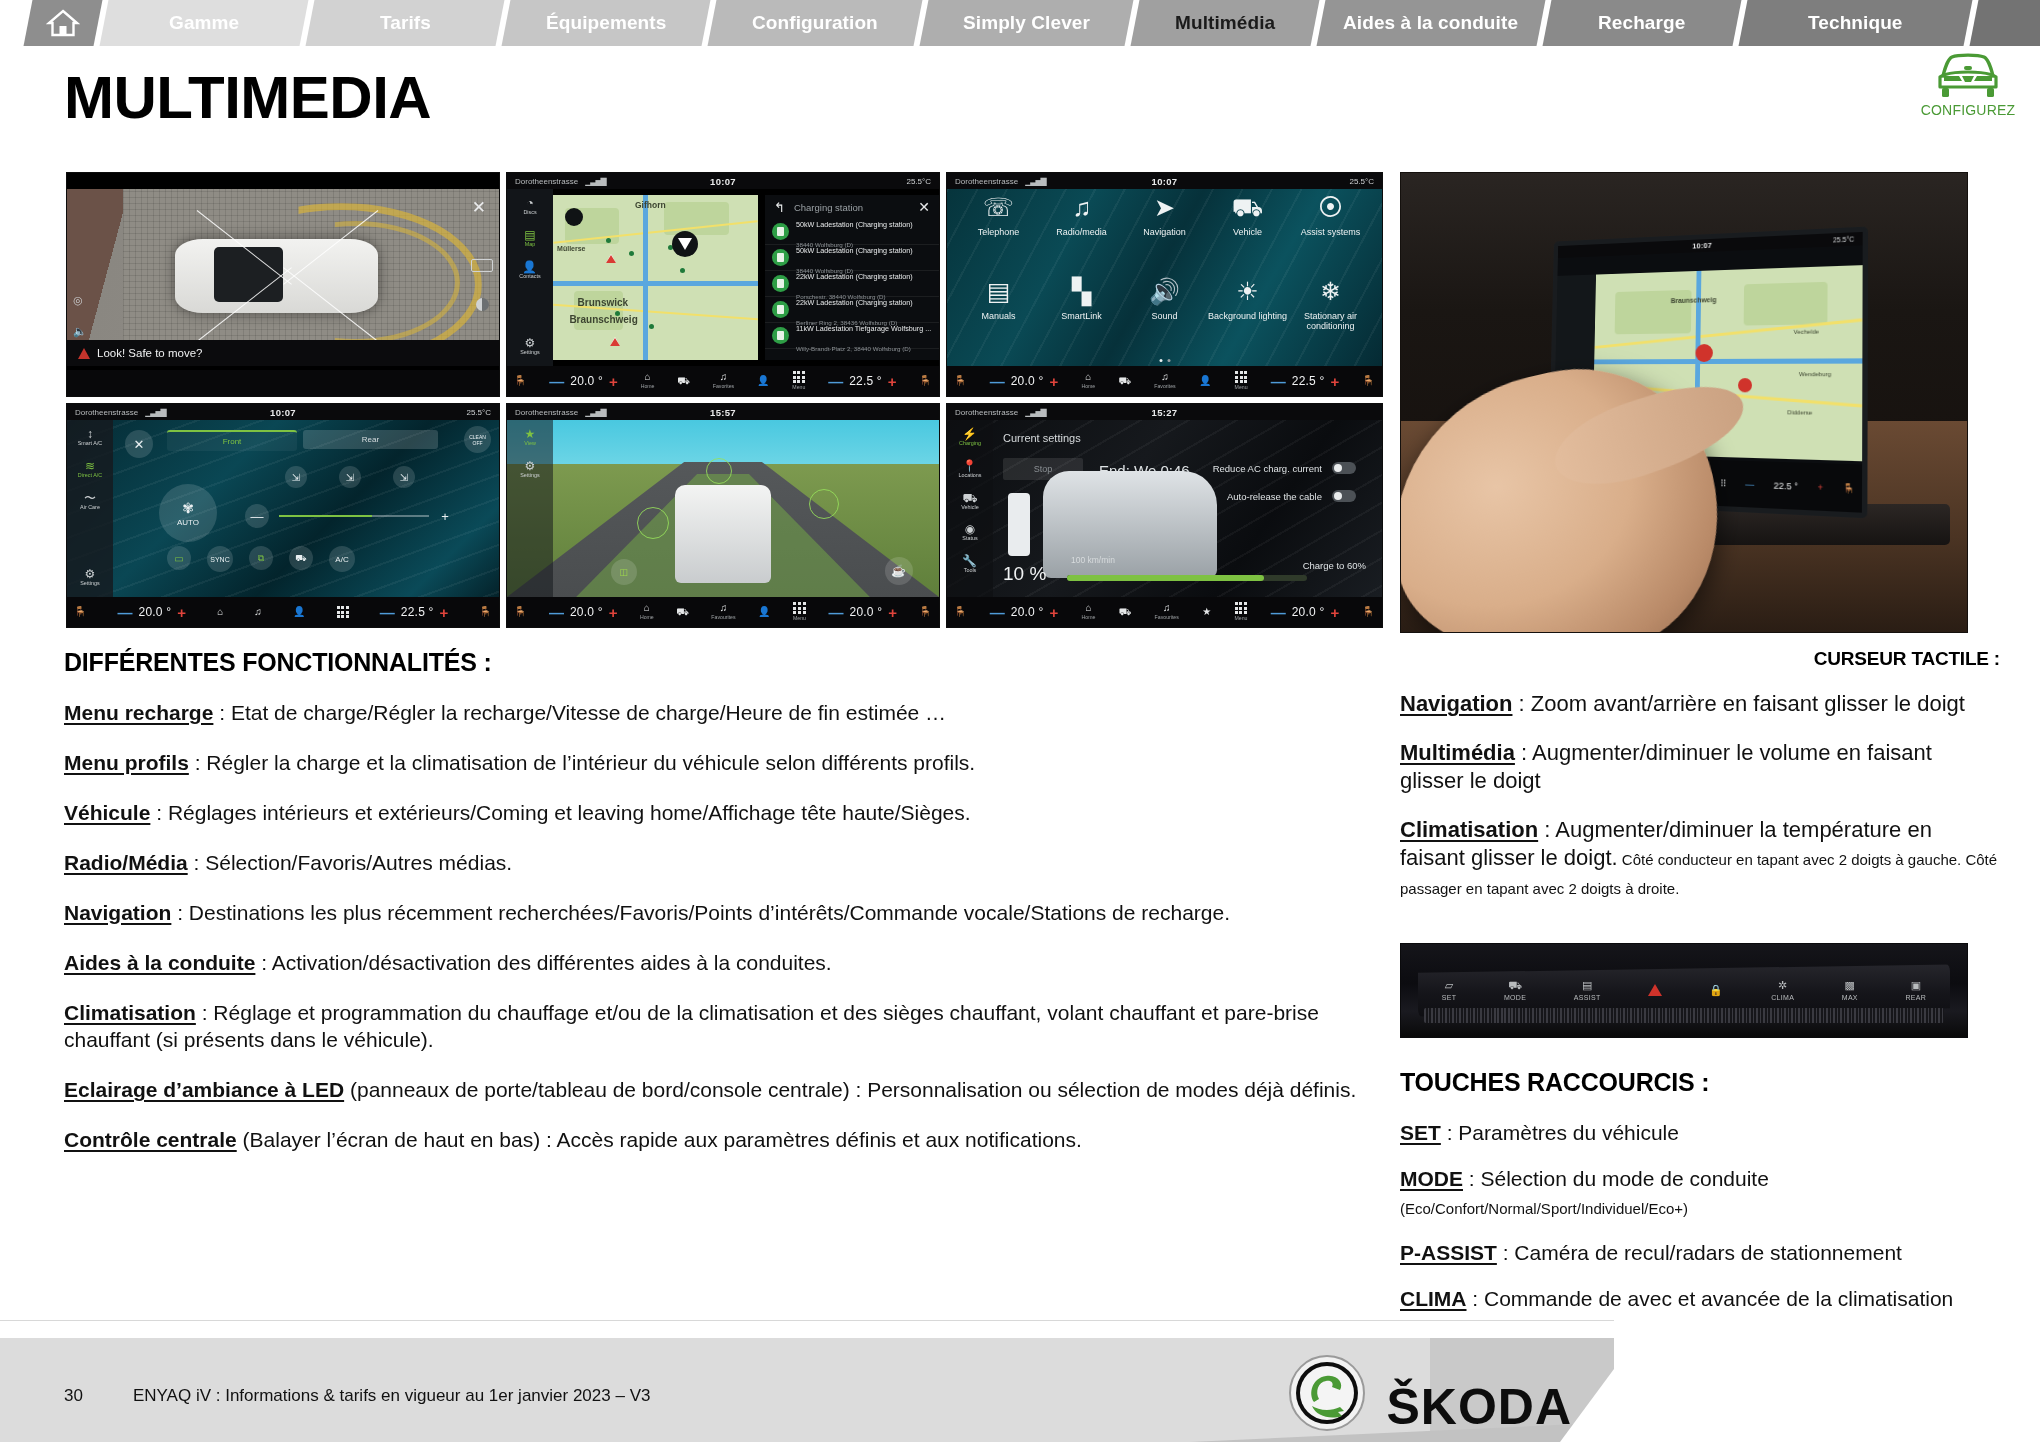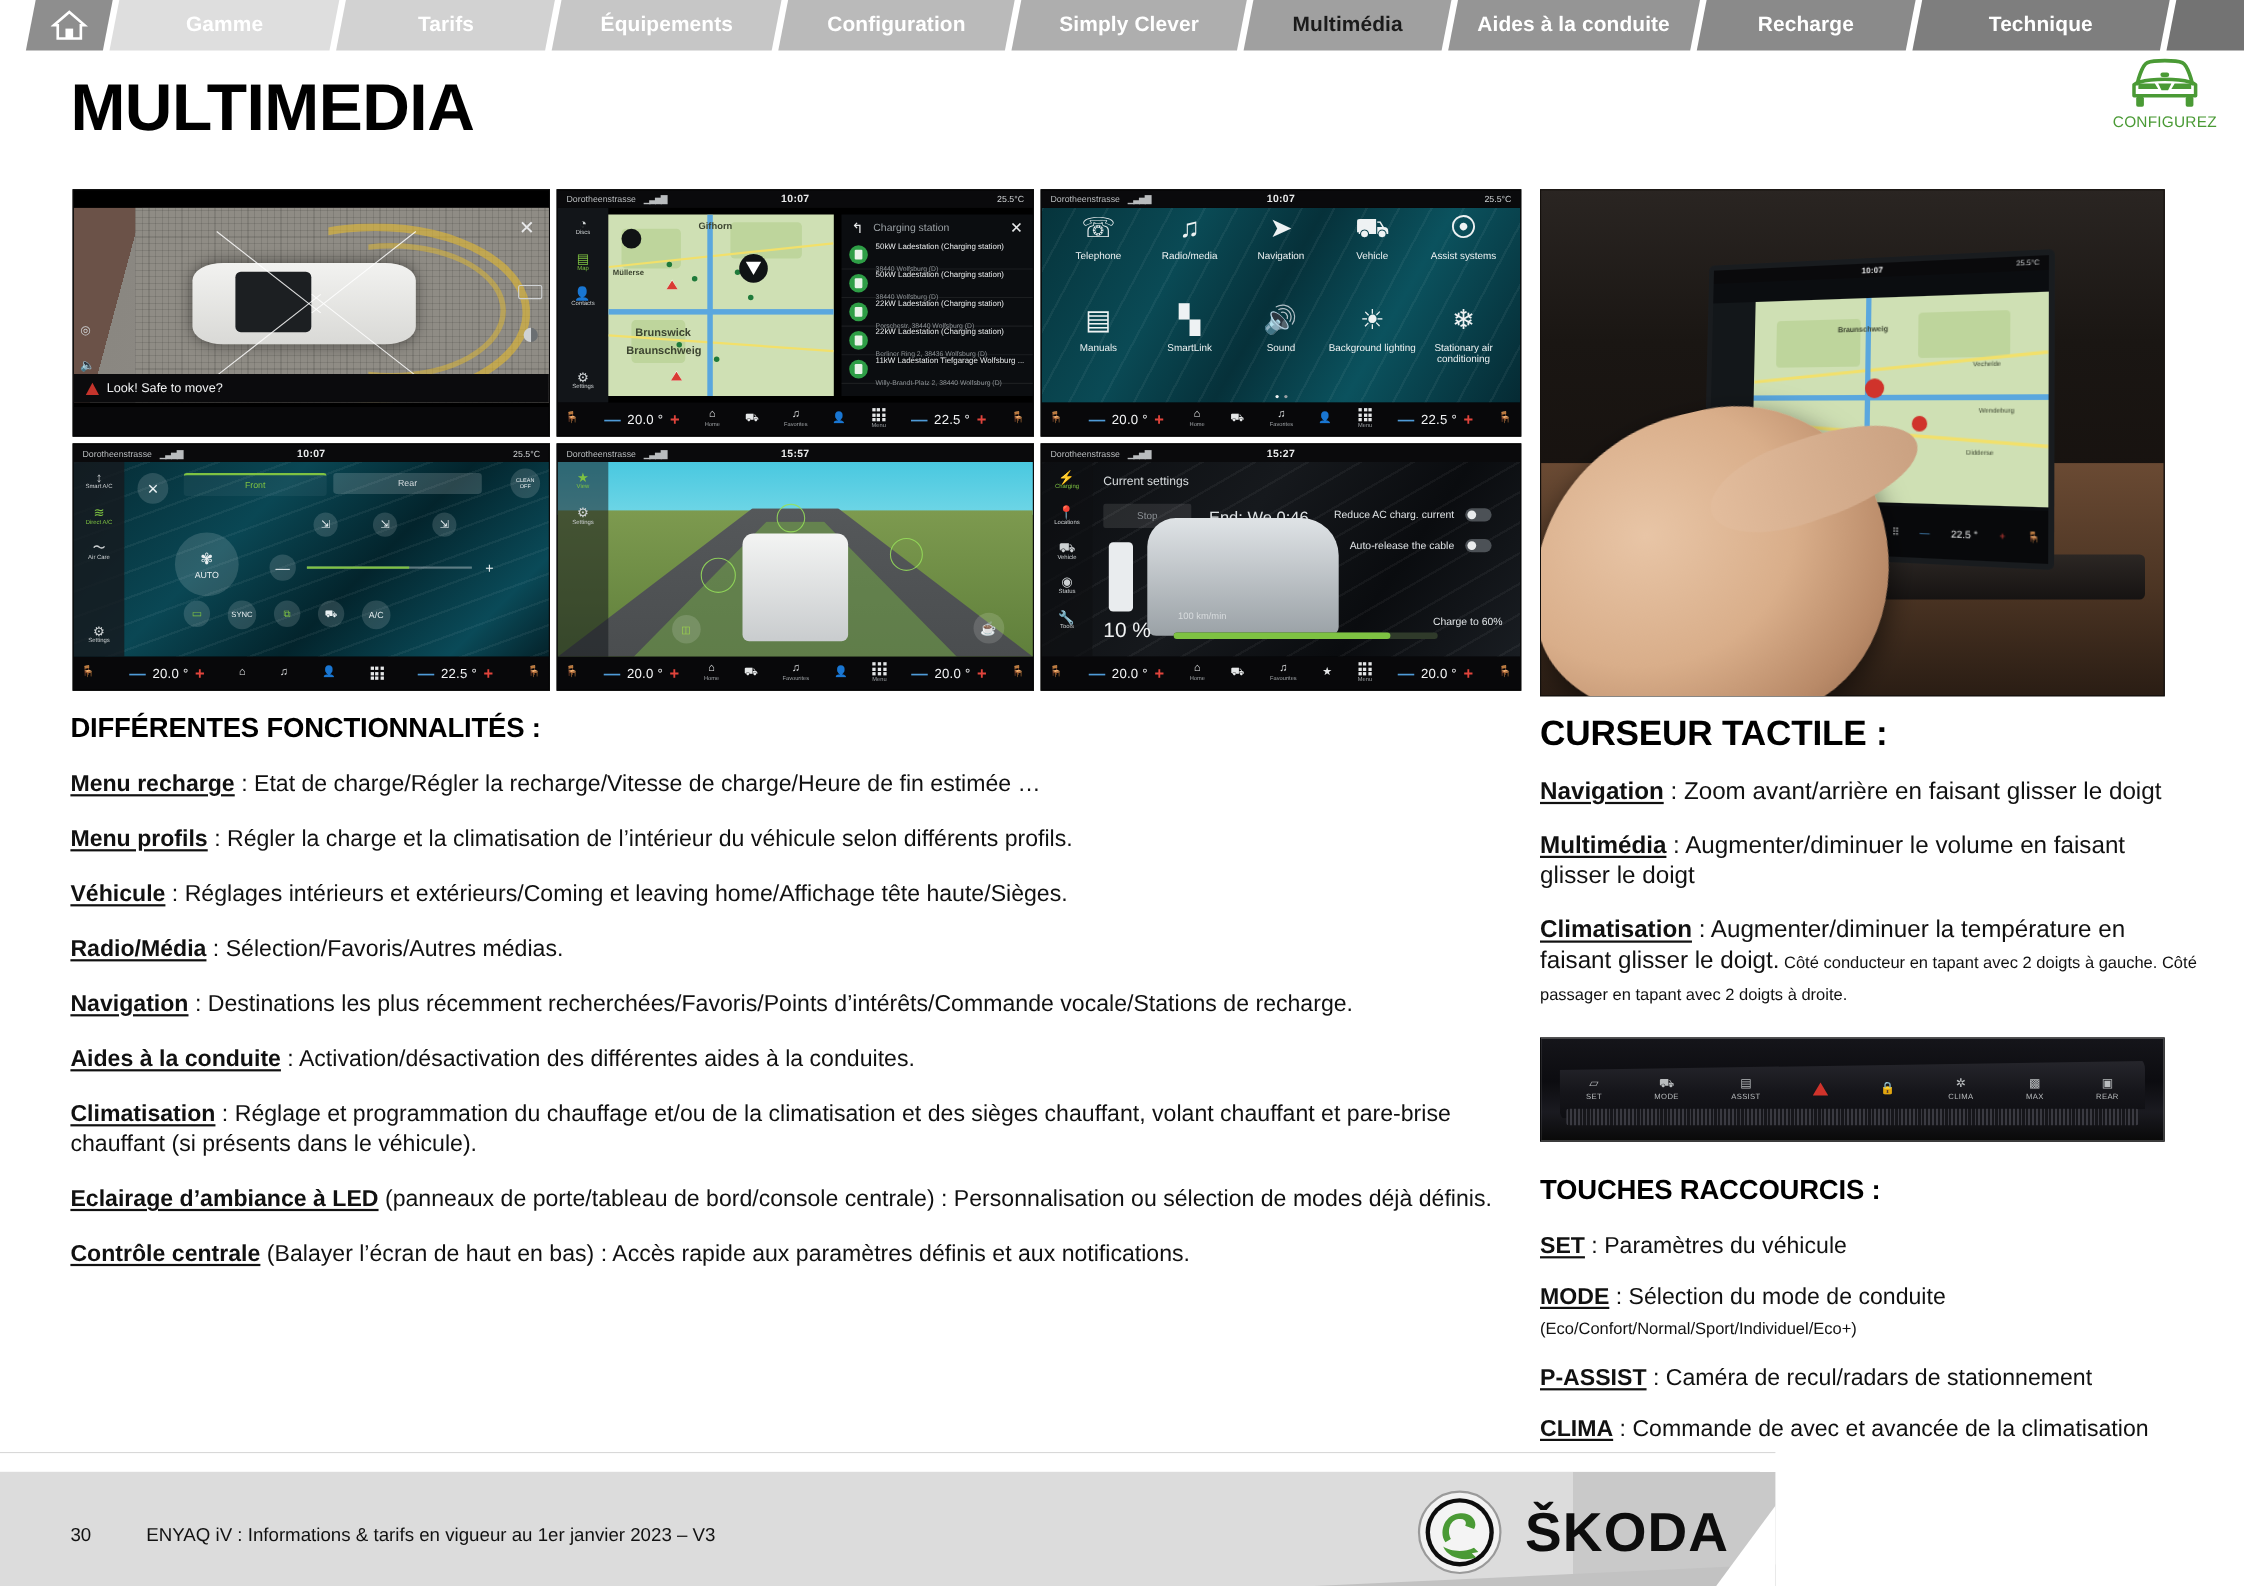--- a/index.html
+++ b/index.html
@@ -251,37 +251,37 @@
   
   .colL{position:absolute;left:64px;top:648px;width:1315px;}
   .colR{position:absolute;left:1400px;top:648px;width:600px;}
   .sechead{
     font-size:25px;font-weight:700;color:#000;letter-spacing:-.2px;margin:0 0 22px 0;
   }
   .bullet{font-size:21px;line-height:1.33;color:#111;margin:0 0 22px 0;}
   .bullet:last-child{margin-bottom:0;}
   .bullet b{font-weight:700;text-decoration:underline;text-underline-offset:3px;}
   .colR .bullet{font-size:22px;line-height:1.3;margin-bottom:20px;}
-  .colR .sechead{font-size:32px;margin-bottom:20px;}
+  .colR .sechead{font-size:19px;margin-bottom:20px;text-align:right;}
   .small{font-size:15px;line-height:1.25;}
   .sechead2{margin-top:0;}
   .rc2{position:absolute;left:1400px;top:1068px;width:600px;}
   .rc2 .bullet{margin-bottom:18px;}
 
   
   .footer{position:absolute;left:0;bottom:0;width:1614px;height:122px;overflow:hidden;background:#fff;}
   .f-band{position:absolute;left:0;top:18px;width:1600px;height:104px;background:#dcdcdc;}
   .f-tri1{position:absolute;left:1430px;top:18px;width:360px;height:104px;background:#c9c9c9;
      clip-path:polygon(0 0,100% 0,62% 100%,0 100%);}
   .f-tri2{position:absolute;left:1190px;top:96px;width:560px;height:26px;background:#c2c2c2;
      clip-path:polygon(100% 0,100% 100%,0 100%);}
   .f-white{position:absolute;left:1560px;top:18px;width:480px;height:104px;background:#fff;
      clip-path:polygon(16% 0,100% 0,100% 100%,0 100%);}
   .f-txt{position:absolute;left:64px;top:66px;font-size:17px;color:#111;display:flex;gap:50px;align-items:baseline;}
-  .f-logo{position:absolute;right:42px;top:34px;display:flex;align-items:center;gap:20px;}
+  .f-logo{position:absolute;right:42px;top:34px;display:flex;align-items:flex-end;gap:20px;}
   .f-logo .wm{font-size:50px;font-weight:700;letter-spacing:1px;color:#0d0d0d;line-height:1;}
   .topline{position:absolute;left:0;top:0;width:2040px;height:1px;background:#d8d8d8;}
 </style>
 </head>
 <body>
 
 <div class="page">
 
   <div class="topnav">
     <div class="tab home" style="left:28px;width:70px;background:#8e8e8e;">

